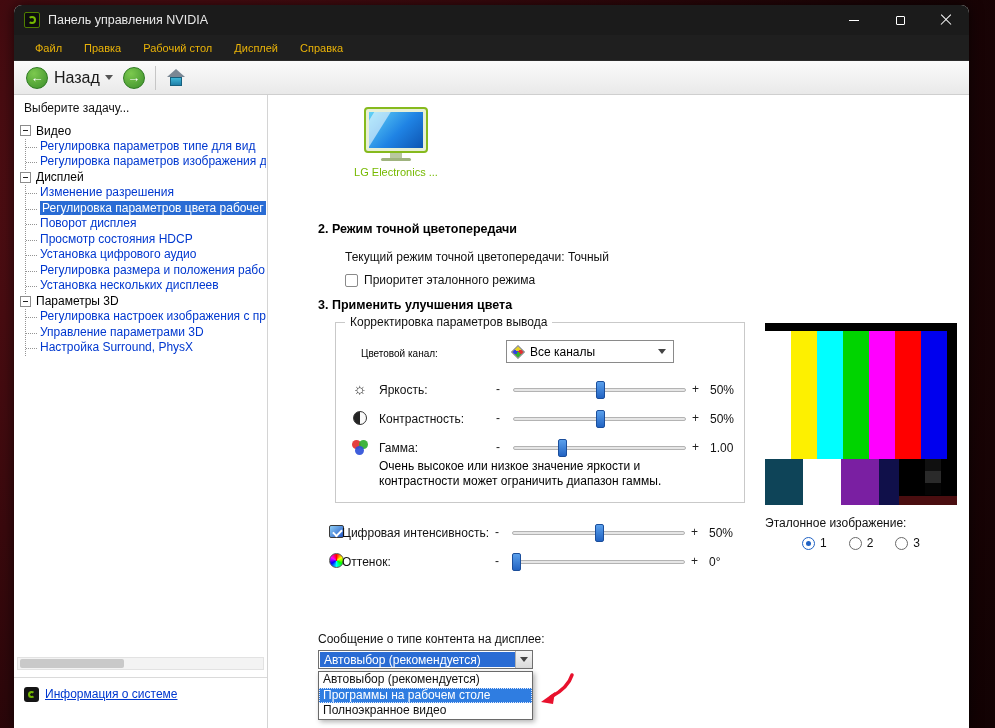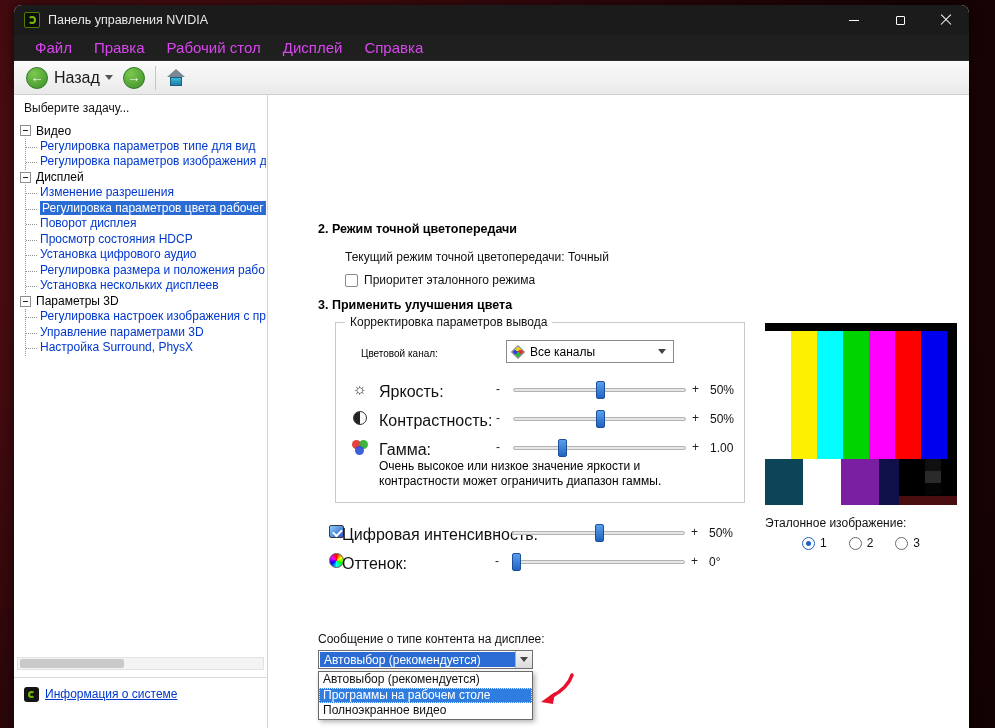--- a/index.html
+++ b/index.html
@@ -37,21 +37,21 @@
   .g-close { position:relative; width:12px; height:12px; }
   .g-close span { position:absolute; left:-1px; top:5px; width:14px; height:1.3px; background:#fff; }
   .g-close span:nth-child(1){ transform:rotate(45deg); }
   .g-close span:nth-child(2){ transform:rotate(-45deg); }
   
   .menubar {
     position:absolute; left:0; top:30px; right:0; height:26px;
     background:#1f1f1f; display:flex; align-items:center; padding-left:10px;
     border-bottom:1px solid #2c2c2c;
   }
-  .menu-item { color:#d946ef; font-size:15px; padding:0 11px; cursor:default; }
+  .menu-item { color:#eab308; font-size:11px; padding:0 11px; cursor:default; }
   
   .toolbar {
     position:absolute; left:0; top:56px; right:0; height:34px;
     background:linear-gradient(#fbfbfb,#e9e9e9);
     border-bottom:1px solid #cfcfcf;
     display:flex; align-items:center; padding-left:12px;
   }
   .nav-circle {
     width:22px; height:22px; border-radius:50%;
     background:radial-gradient(circle at 35% 28%, #7cc94e, #3c8e2b);
@@ -114,21 +114,21 @@
   .contrast-circle { width:14px; height:14px; border-radius:50%; border:1px solid #333; background:linear-gradient(90deg,#242424 50%,#fafafa 50%); }
   .gamma-dots { position:relative; width:16px; height:16px; }
   .gamma-dots i { position:absolute; width:9px; height:9px; border-radius:50%; opacity:.92; }
   .gamma-dots i:nth-child(1){ left:0; top:1px; background:#e23030; }
   .gamma-dots i:nth-child(2){ right:0; top:1px; background:#2fae2f; }
   .gamma-dots i:nth-child(3){ left:3px; bottom:0; background:#2f50d8; }
   .vibrance-sq { position:relative; width:15px; height:13px; border:1px solid #3a3a3a; border-radius:2px; background:linear-gradient(135deg,#8fd0f8,#2356c4); }
   .vibrance-sq::after { content:""; position:absolute; left:3px; top:3px; width:7px; height:4px; border-left:2px solid #fff; border-bottom:2px solid #fff; transform:rotate(-45deg); }
   .hue-wheel { width:15px; height:15px; border-radius:50%; border:1px solid #555;
     background:conic-gradient(#f00,#ff0,#0f0,#0ff,#00f,#f0f,#f00); }
-  .s-label { position:absolute; top:5px; font-size:16px; color:#111; }
+  .s-label { position:absolute; top:5px; font-size:12px; color:#111; }
   .s-minus, .s-plus { position:absolute; top:4px; font-size:12px; color:#222; }
   .s-track { position:absolute; top:10px; width:173px; height:4px; background:#e6e6e6; border:1px solid #b3b3b3; border-radius:2px; cursor:pointer; }
   .s-thumb { position:absolute; top:-8px; width:9px; height:18px; margin-left:-4px;
     background:linear-gradient(#5aa0ec,#2263c2); border:1px solid #1b4e9b; border-radius:2px; cursor:grab; }
   .s-value { position:absolute; top:5px; font-size:12px; color:#111; }
   .slider-row .s-icon { left:15px; }  .slider-row .s-label { left:43px; }
   .slider-row .s-minus { left:160px; } .slider-row .s-track { left:177px; }
   .slider-row .s-plus { left:356px; }  .slider-row .s-value { left:374px; }
   .xslider-row .s-icon { left:60px; }  .xslider-row .s-label { left:74px; }
   .xslider-row .s-minus { left:227px; }.xslider-row .s-track { left:244px; }
@@ -267,20 +267,28 @@
     <div class="sidebar-footer">
       <span class="sysinfo-icon">
           <i></i>
         </span>
       <span class="footer-link">Информация о системе</span>
     </div>
   </div>
 
   <div class="content">
 
+    <div class="monitor-wrap">
+      <div class="monitor">
+        <div class="monitor-screen"></div>
+      </div>
+      <div class="monitor-stand"></div>
+      <div class="monitor-base"></div>
+      <div class="monitor-label">LG Electronics ...</div>
+    </div>
 
     <div class="sec-title" style="left:50px; top:127px;">2. Режим точной цветопередачи</div>
     <div class="plain-text" style="left:77px; top:155px;">Текущий режим точной цветопередачи: Точный</div>
     <div class="checkbox-row" style="left:77px; top:178px;">
       <span class="cb"></span>
       <span>Приоритет эталонного режима</span>
     </div>
     <div class="sec-title" style="left:50px; top:203px;">3. Применить улучшения цвета</div>
 
     <div class="groupbox">

